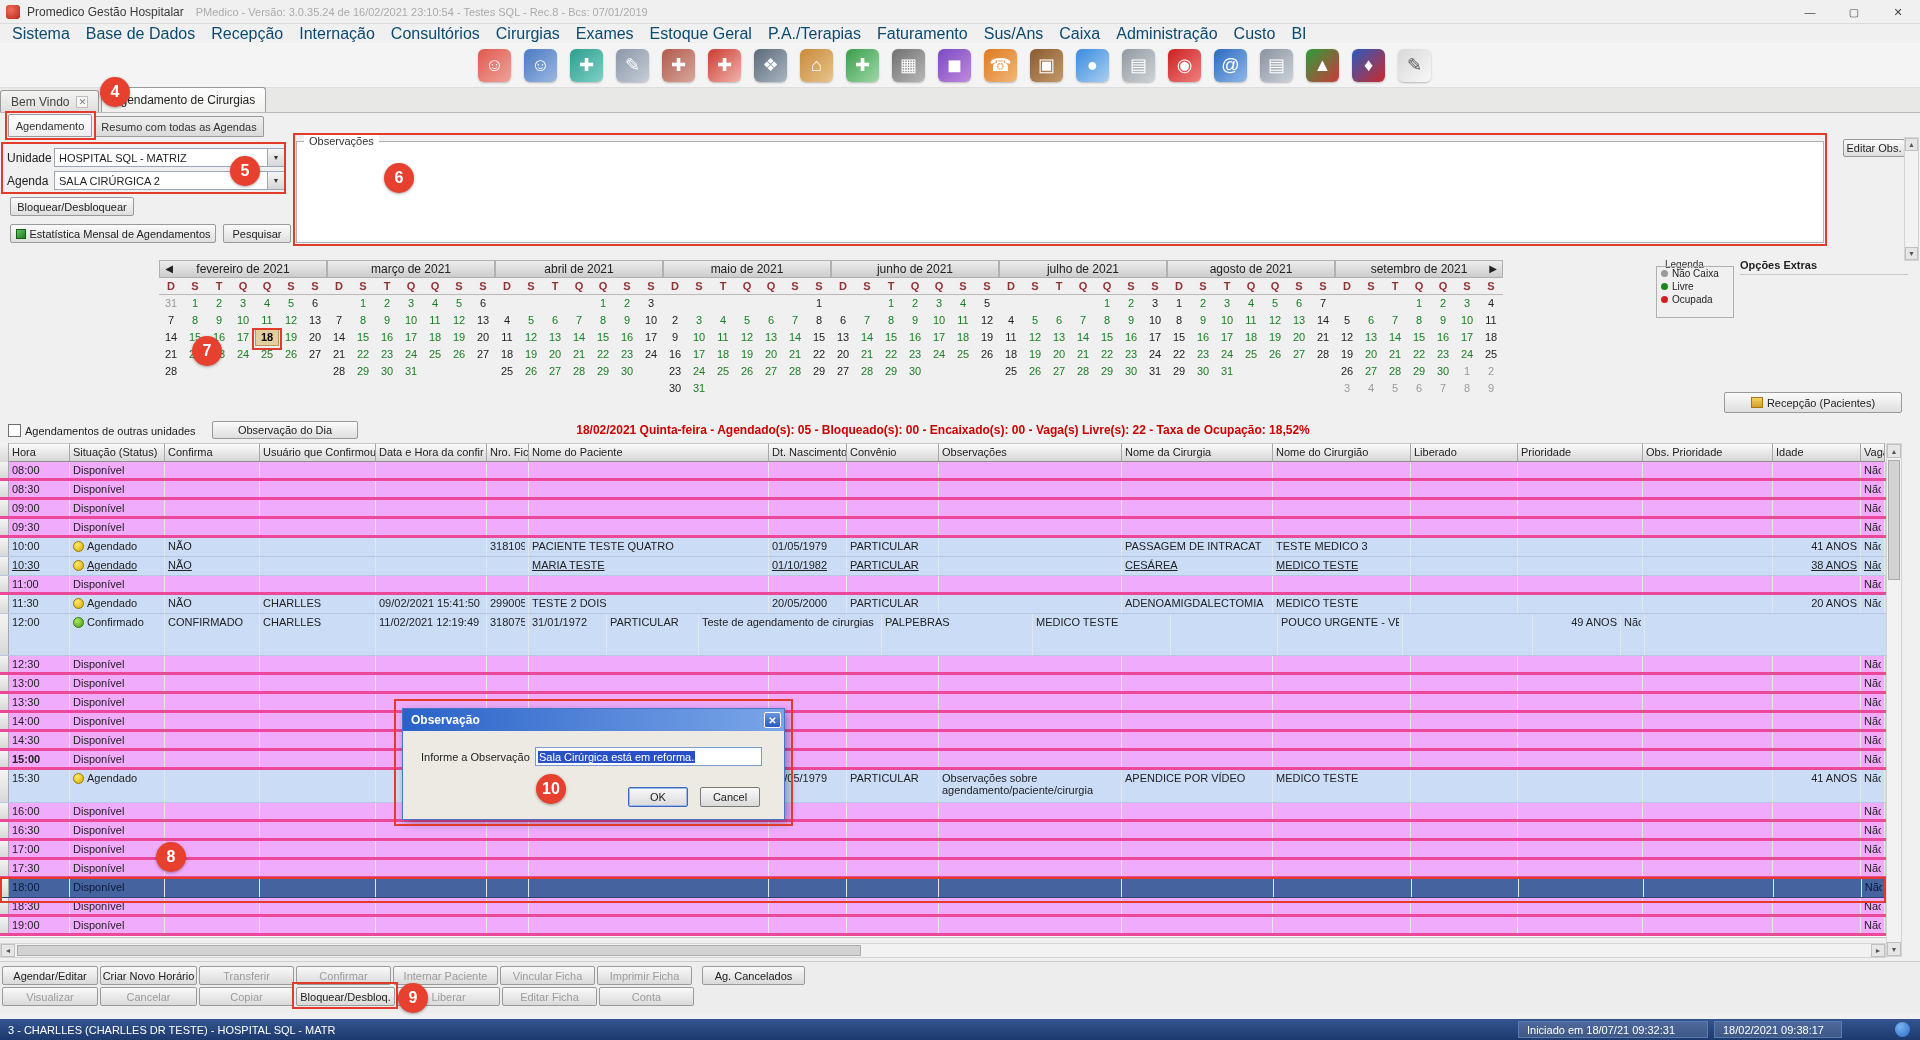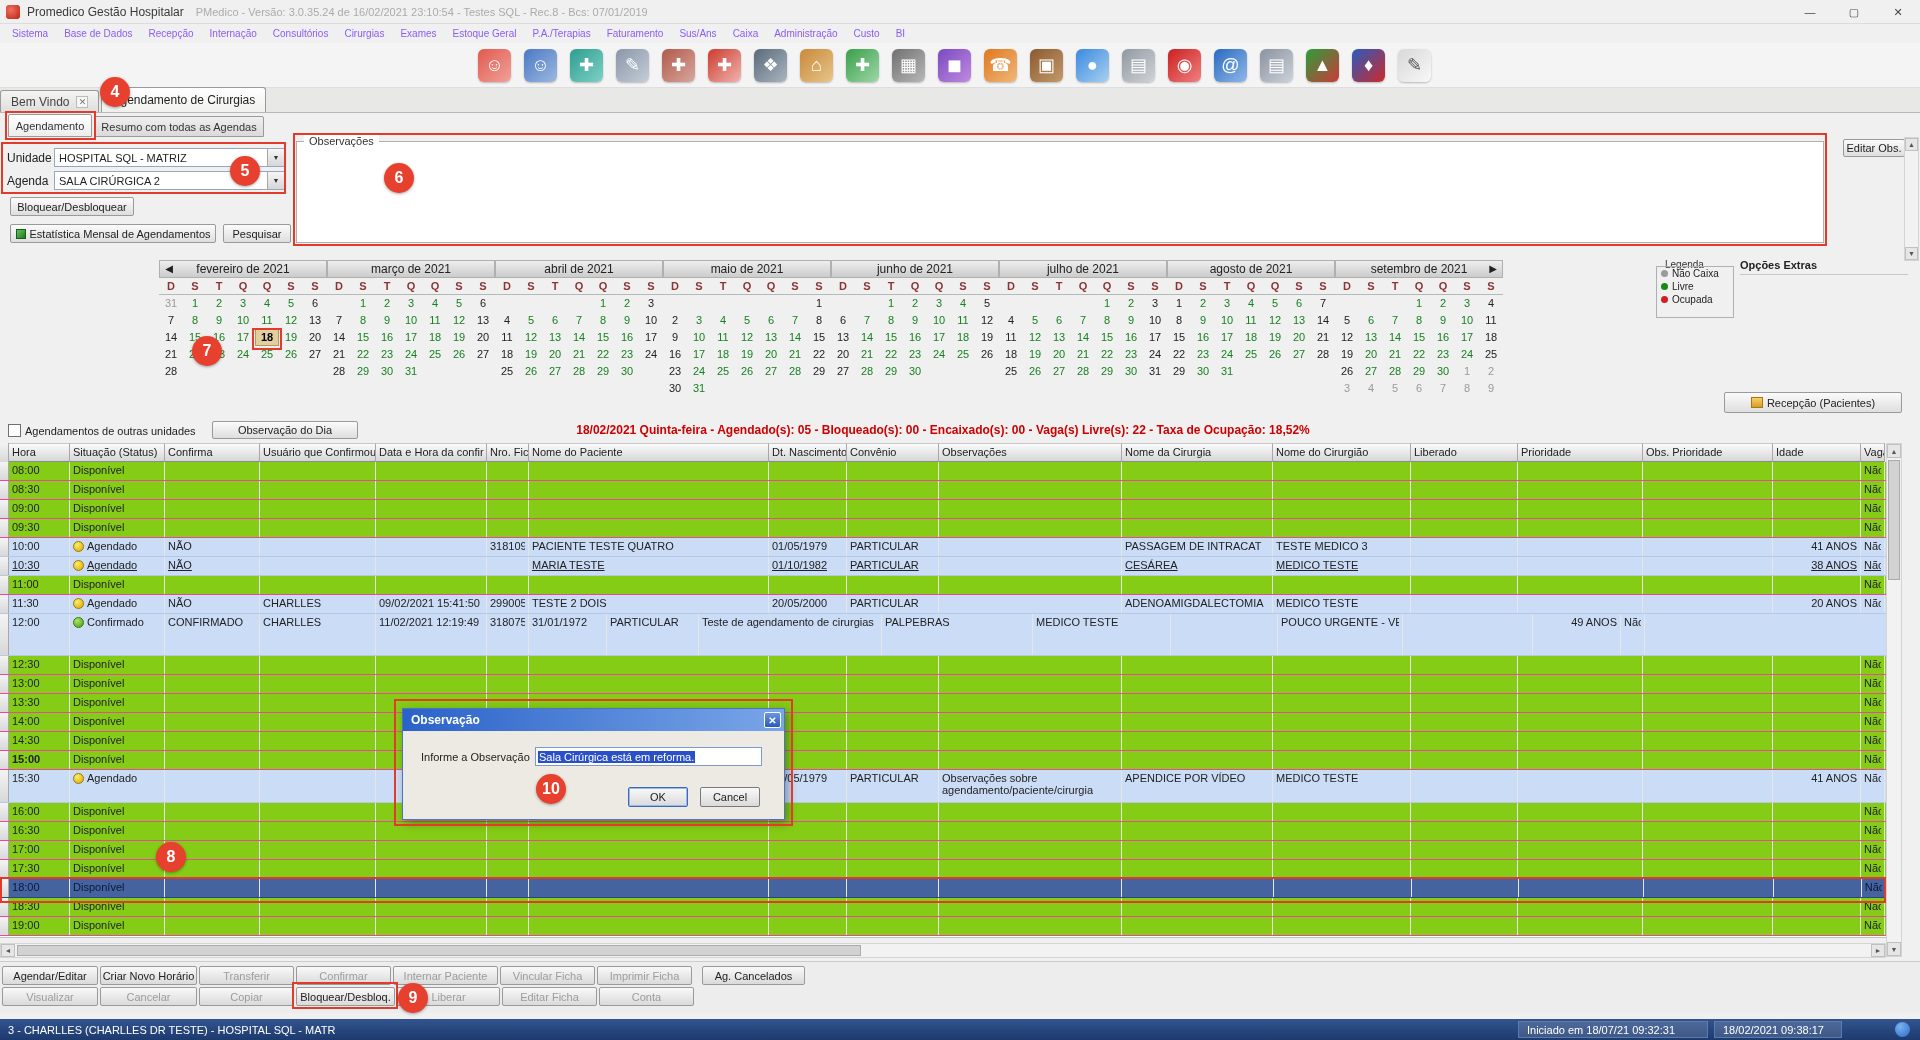--- a/index.html
+++ b/index.html
@@ -7,21 +7,21 @@
 body{font-family:"Liberation Sans",sans-serif;background:#f0f0f0;position:relative;font-size:12px;color:#222}
 
 .titlebar{position:absolute;left:0;top:0;width:1920px;height:24px;background:#f0f0f0;border-bottom:1px solid #dcdcdc;display:flex;align-items:center;padding-left:6px}
 .app-icon{width:14px;height:14px;border-radius:3px;background:radial-gradient(circle at 35% 35%,#f0705e,#b82414);margin-right:7px}
 .title-text{font-size:12px;color:#3a3a3a}
 .title-sub{font-size:11px;color:#ababab;margin-left:12px;white-space:nowrap}
 .winbtns{position:absolute;right:0;top:0;height:24px;display:flex}
 .winbtn{width:44px;height:24px;display:flex;align-items:center;justify-content:center;font-size:11px;color:#444}
 
 .menubar{position:absolute;left:0;top:24px;width:1920px;height:19px;background:#f0f0f0;display:flex;align-items:center;padding-left:4px}
-.menu-item{font-size:10px;color:#8b5cf6;padding:1px 8px;white-space:nowrap}
+.menu-item{font-size:16px;color:#0c4a6e;padding:1px 8px;white-space:nowrap}
 
 .toolbar{position:absolute;left:0;top:43px;width:1920px;height:45px;background:#f4f4f4;border-bottom:1px solid #dedede;display:flex;align-items:center;gap:13px;padding-left:478px}
 .tb-icon{width:33px;height:33px;border-radius:6px;color:#fff;font-size:18px;display:flex;align-items:center;justify-content:center;box-shadow:0 1px 2px rgba(0,0,0,.25);flex:none}
 
 .tabrow{position:absolute;left:0;top:88px;width:1920px;height:25px;background:#e8e8e6;display:flex;align-items:flex-end;padding-left:0;border-bottom:1px solid #b8b8b8}
 .tab{height:22px;display:flex;align-items:center;padding:0 10px;font-size:12px;border:1px solid #9a9a9a;border-bottom:none;background:linear-gradient(#f4f4f2,#dedede);margin-right:2px;border-radius:3px 3px 0 0;color:#444}
 .tab.active{background:linear-gradient(#ffffff,#f0f0ee);height:25px;color:#222}
 .tclose{margin-left:7px;font-size:9px;color:#777;border:1px solid #bbb;width:12px;height:12px;line-height:10px;text-align:center;background:#f6f6f6}
 
 .subtab{position:absolute;height:21px;display:flex;align-items:center;justify-content:center;font-size:11px;border:1px solid #9a9a9a;background:linear-gradient(#efefef,#dadada);border-radius:2px 2px 0 0;color:#333}
@@ -60,21 +60,21 @@
 .extras-title{position:absolute;left:1740px;top:259px;font-size:11px;font-weight:bold;color:#222}
 .extras-line{position:absolute;left:1740px;top:274px;width:168px;border-top:1px solid #c8c8c8}
 
 .checkbox{position:absolute;left:8px;top:424px;width:13px;height:13px;background:#fff;border:1px solid #707070}
 .daysummary{position:absolute;left:0;top:423px;width:1886px;text-align:center;font-size:12px;font-weight:bold;color:#cc0000;pointer-events:none}
 
 #grid-header{position:absolute;left:0;top:443px;width:1886px;height:19px;display:flex}
 .g-h{height:19px;background:linear-gradient(#fbfbfb,#d6d6d6);border-right:1px solid #a8a8a8;border-top:1px solid #c8c8c8;border-bottom:1px solid #8c8c8c;font-size:11px;color:#222;padding:2px 3px;white-space:nowrap;overflow:hidden;flex:none}
 .g-sel{width:9px;height:100%;background:linear-gradient(#f4f4f4,#d8d8d8);border-right:1px solid #a8a8a8;flex:none}
 #grid-body{position:absolute;left:0;top:462px;width:1886px;height:476px;background:#fdfdfd;overflow:hidden;border-bottom:1px solid #c0c0c0}
-.g-row{display:flex;border-bottom:1px solid #ec4899;background:#84cc16;overflow:hidden}
+.g-row{display:flex;border-bottom:3px solid #ec4899;background:#f0abfc;overflow:hidden}
 .g-row.sched,.g-row.conf{background:#cbdcf6;border-bottom:1px solid #b6c9e4}
 .g-row.selrow{background:#44639f;border-bottom:1px solid #2c4878}
 .g-row.selrow span{color:#0c1838}
 .g-c{flex:none;font-size:11px;color:#222;padding:2px 3px;border-right:1px solid #e6e6e6;white-space:nowrap;overflow:hidden;display:flex;align-items:flex-start;gap:3px}
 .g-c span{white-space:nowrap;overflow:hidden}
 .wrapc span{white-space:normal;line-height:12px}
 .rightc{justify-content:flex-end}
 .dot{width:11px;height:11px;border-radius:50%;flex:none;margin-top:1px}
 .dot.y{background:radial-gradient(circle at 35% 30%,#ffec6a,#d8a800);border:1px solid #9a7a00}
 .dot.g{background:radial-gradient(circle at 35% 30%,#a8e86a,#4a9a10);border:1px solid #3a7a08}

